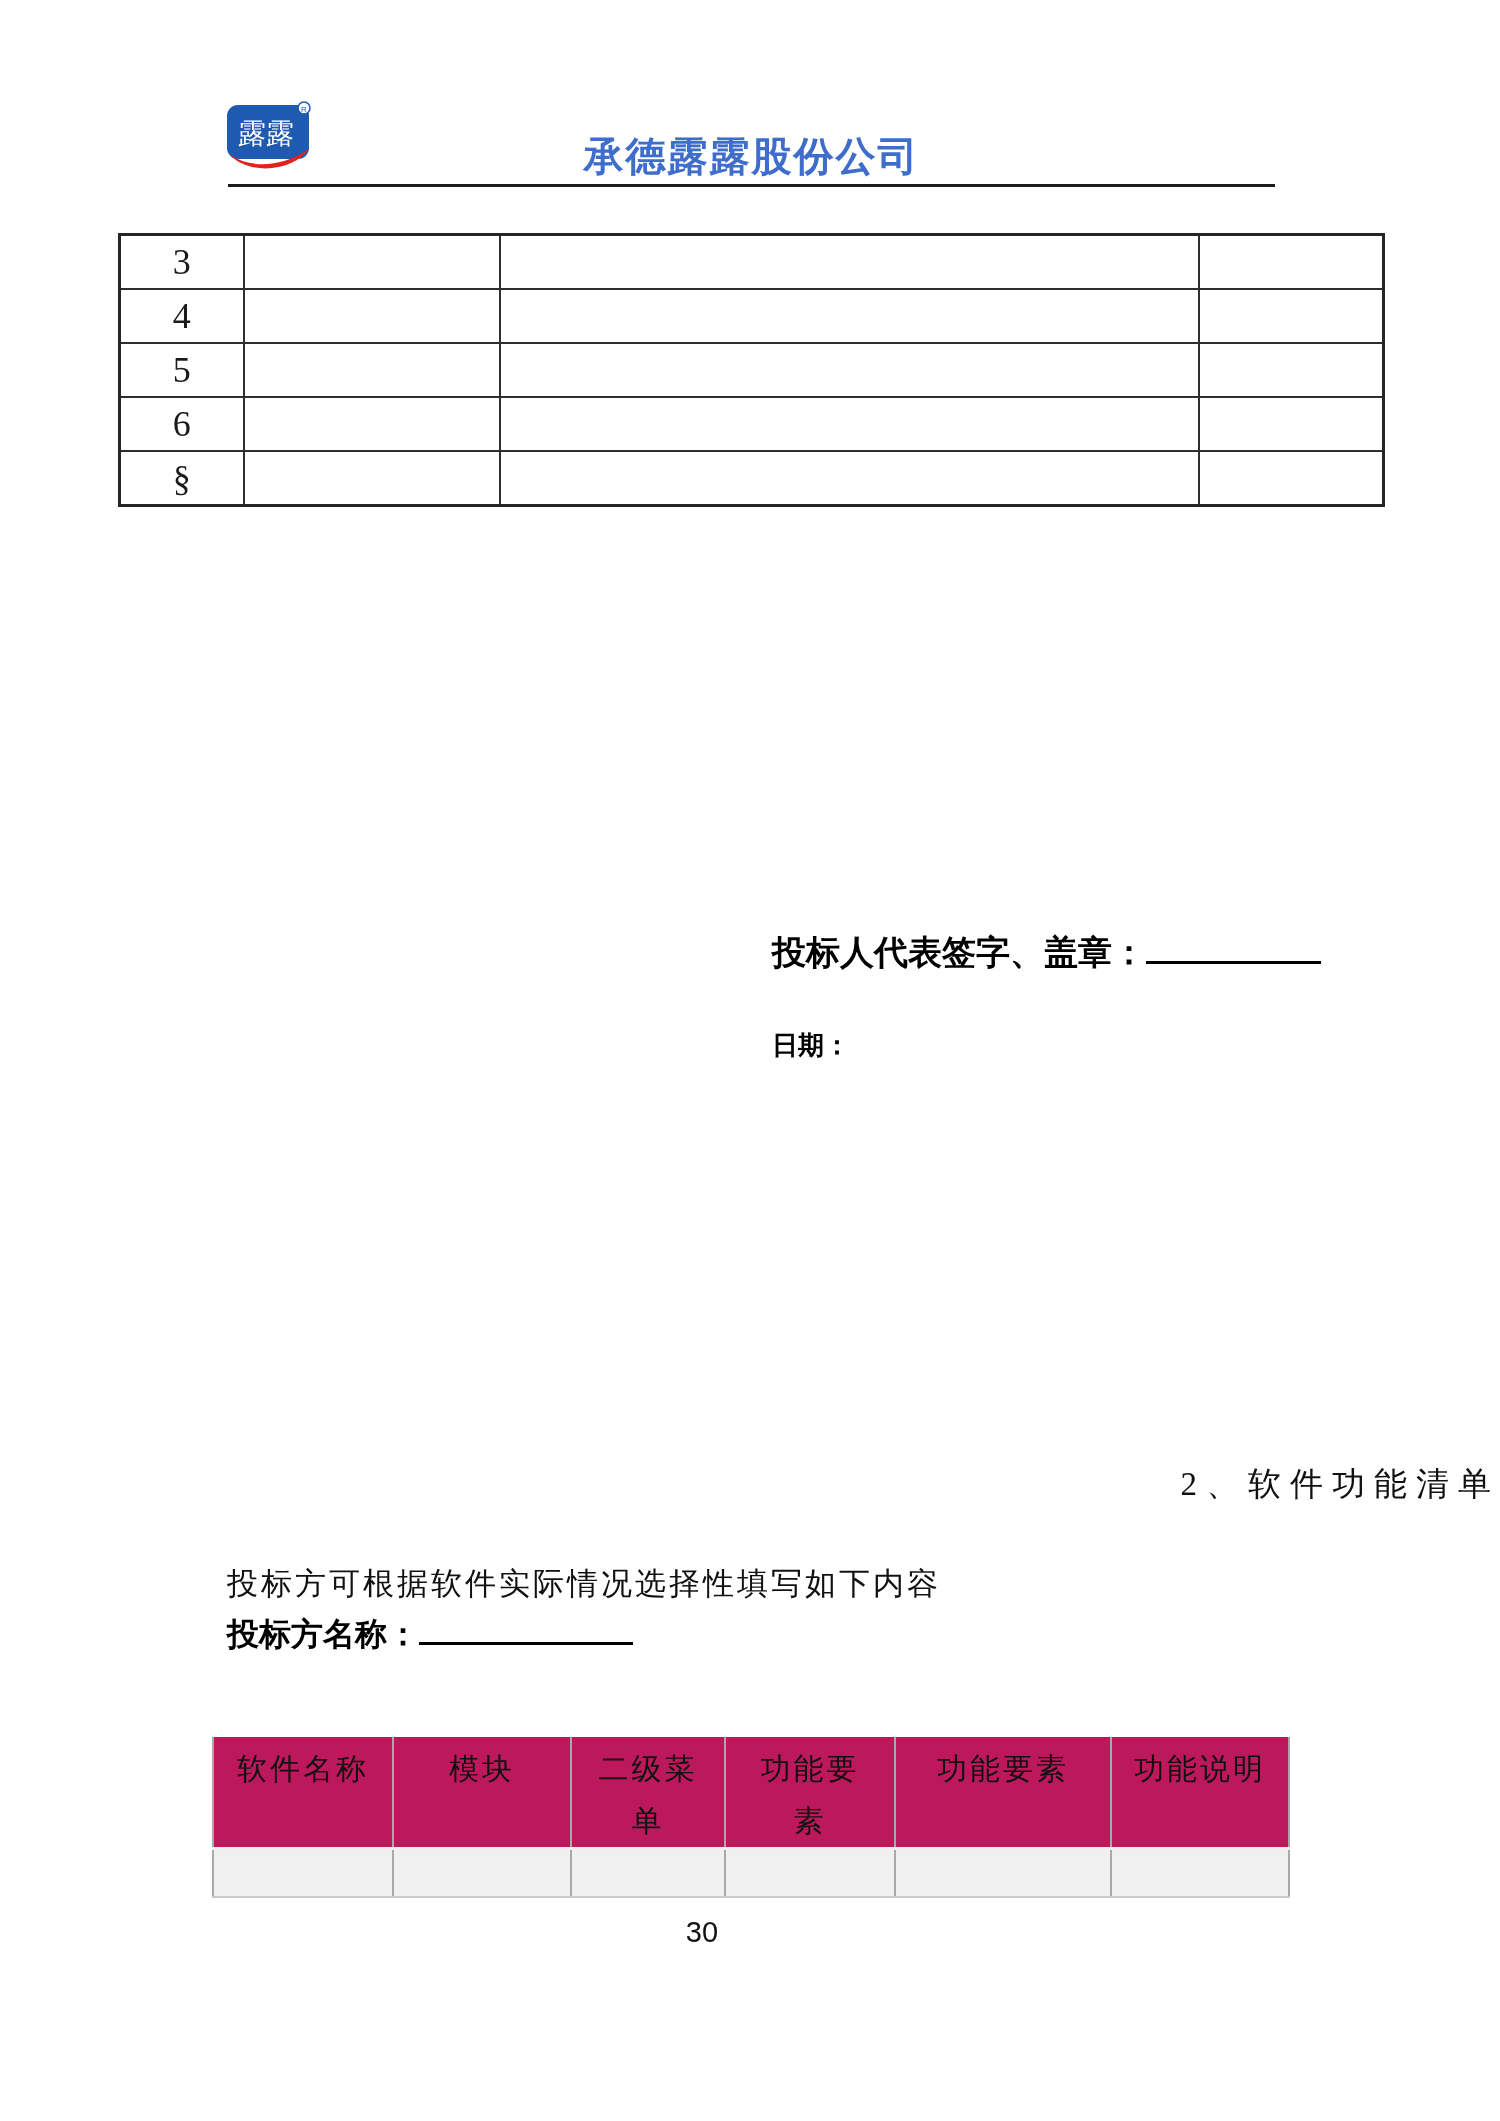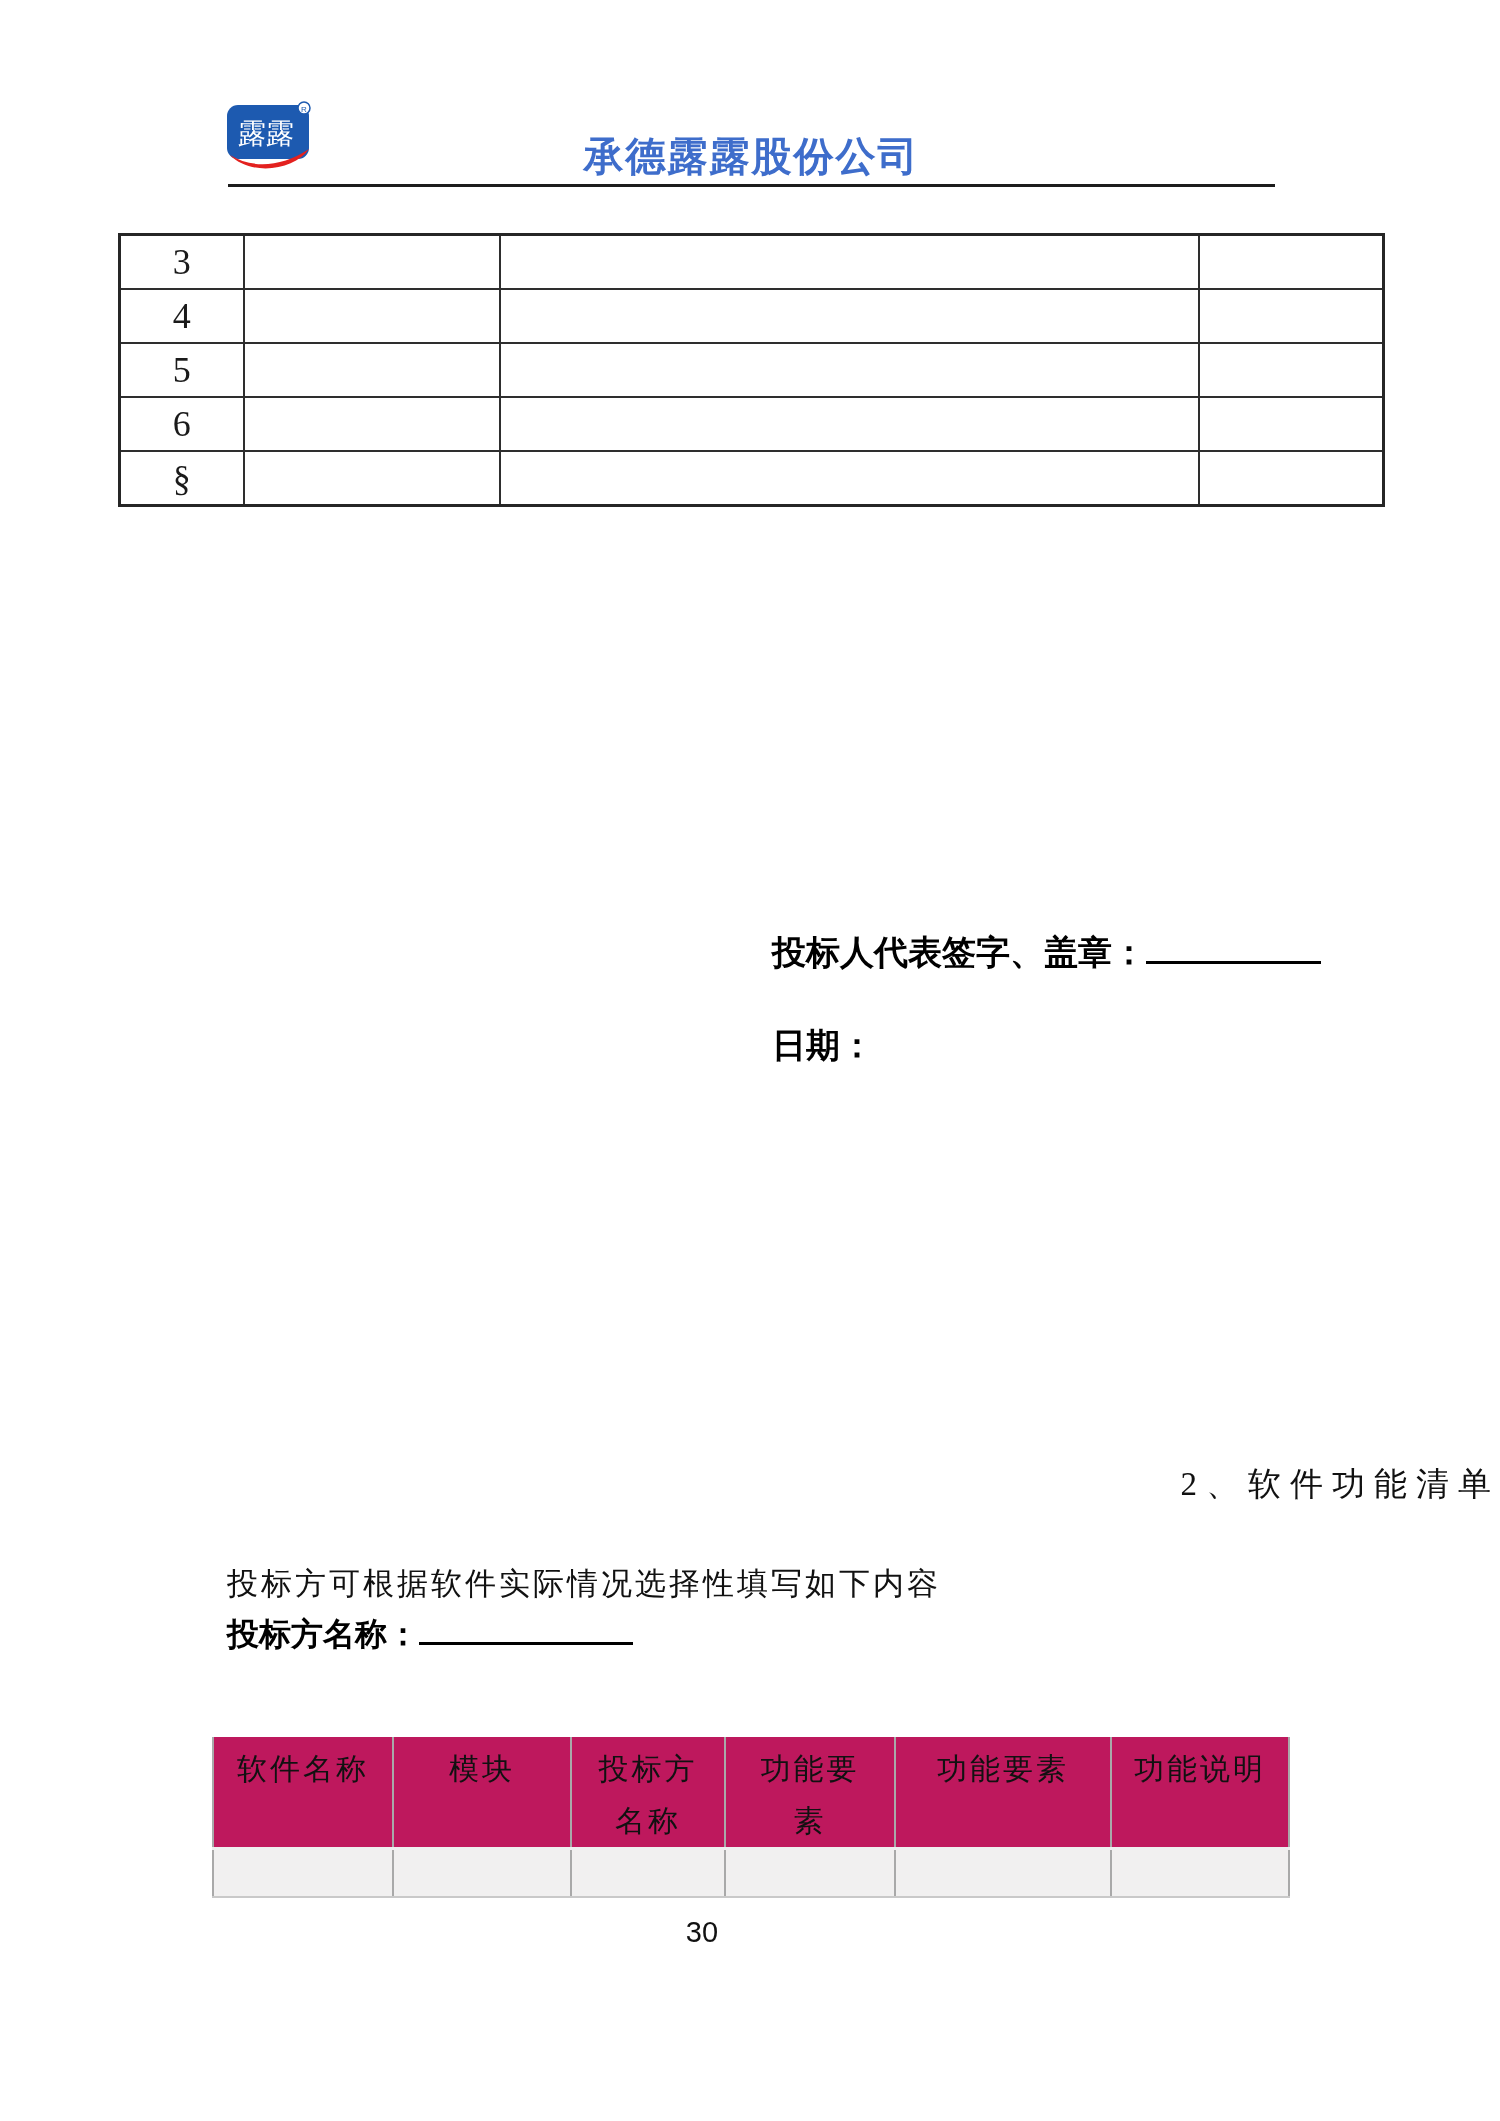--- a/index.html
+++ b/index.html
@@ -52,21 +52,21 @@
   }
   .blank-line{
     display:inline-block;height:36px;
     border-bottom:3px solid #000;
     vertical-align:baseline;
   }
   .blank-sign{width:175px;}
   .date-line{
     position:absolute;left:772px;top:1022px;
     font-family:"Liberation Sans", sans-serif;
-    font-size:34px;font-weight:600;line-height:46px;color:#000;
+    font-size:26px;font-weight:600;line-height:46px;color:#000;
   }
 
   
   .section-heading{
     position:absolute;left:0;top:1462px;width:1500px;
     text-align:right;
     font-family:"Liberation Serif", serif;
     font-size:33px;letter-spacing:9px;color:#111;
   }
   .section-note{
@@ -188,21 +188,21 @@
         <col style="width:178px">
         <col style="width:154px">
       <col style="width:170px">
         <col style="width:216px">
         <col style="width:178px">
     </colgroup>
     <thead>
       <tr>
         <th class="c1">软件名称</th>
         <th class="c2">模块</th>
-        <th class="c3">投标方名称</th>
+        <th class="c3">二级菜单</th>
         <th class="c4">功能要素</th>
         <th class="c5">功能要素</th>
         <th class="c6">功能说明</th>
       </tr>
     </thead>
     <tbody>
       <tr>
         <td></td>
         <td></td>
         <td></td>

